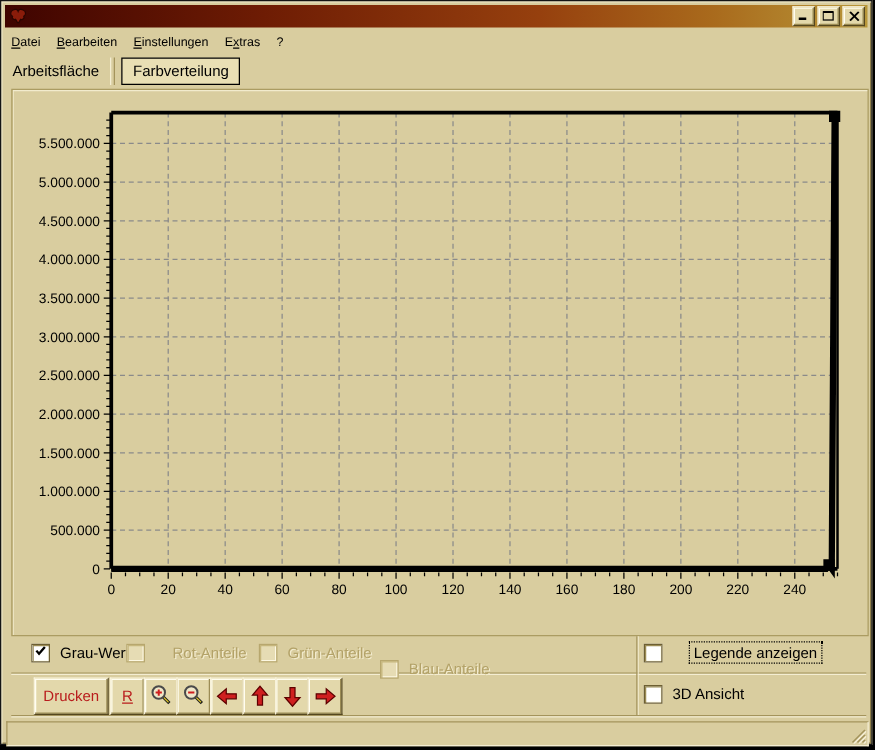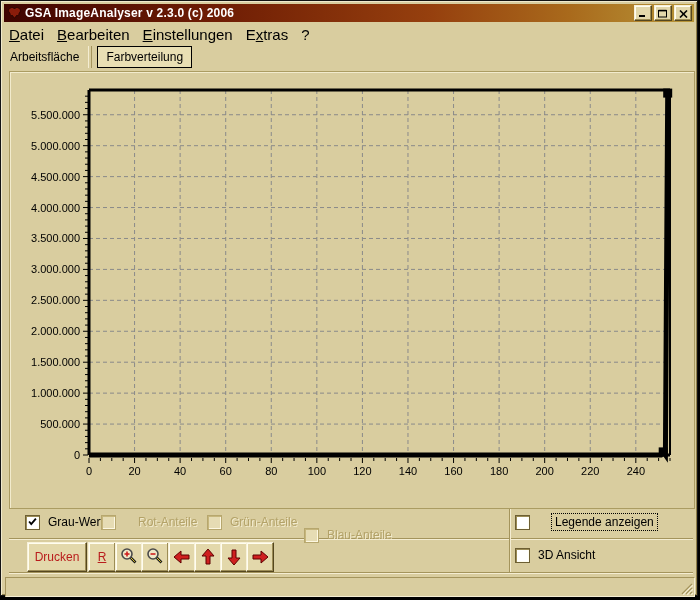--- a/index.html
+++ b/index.html
@@ -21,21 +21,21 @@
   .app-icon{width:15px;height:14px;margin:0 3px 0 1px;display:inline-flex;}
   .title-text{color:#fff;font-size:12px;font-weight:bold;white-space:nowrap;letter-spacing:0.2px;}
   .win-controls{margin-left:auto;display:flex;gap:2px;}
   .win-btn{
     width:16px;height:14px;background:#e3d8ab;display:inline-flex;align-items:center;justify-content:center;
     border:1px solid;border-color:#f7f1da #55471f #55471f #f7f1da;
     box-shadow:inset -1px -1px 0 #9c8c55, inset 1px 1px 0 #fffdf0;
   }
   
   .menubar{position:absolute;left:4px;top:24px;right:4px;height:18px;display:flex;align-items:center;}
-  .menu-item{font-size:15px;color:#000;padding:1px 4px;margin-right:5px;white-space:nowrap;}
+  .menu-item{font-size:10px;color:#000;padding:1px 4px;margin-right:5px;white-space:nowrap;}
   .menu-item u{text-decoration:underline;}
   
   .tabbar{position:absolute;left:2px;top:43px;height:25px;display:flex;align-items:center;}
   .tab{font-size:12px;color:#000;padding:3px 7px;white-space:nowrap;}
   .tab.active{border:1px solid #000;background:#e9dfb4;margin:4px 3px;padding:3px 8px;}
   .tab-sep{width:2px;height:22px;border-left:1px solid #f4edd2;border-right:1px solid #a4945c;margin:0 2px;}
   
   .chart-panel{
     position:absolute;left:8px;top:70px;width:684px;height:436px;
     border:1px solid #ab9c62;box-shadow:inset 1px 1px 0 #f2ebcd;
@@ -77,21 +77,20 @@
 <body>
 
 <div class="window">
 
   <div class="titlebar">
     <span class="app-icon">
       <svg width="15" height="14" viewBox="0 0 15 14">
         <path d="M3,7 C1,6 1,3 3.5,2 C5,1 7,1.5 7.5,3 C8,1.5 10,1 11.5,2 C14,3 14,6 12,7 C13,8.5 11,10 9.5,9.5 L8,12 L7,12 L5.5,9.5 C4,10 2,8.5 3,7 Z" fill="#8a1c0a" stroke="#2a0500" stroke-width="1"></path>
       </svg>
     </span>
-    <span class="title-text">GSA ImageAnalyser v 2.3.0 (c) 2006</span>
     <span class="win-controls" id="win-controls">
         <span class="win-btn">
           <span><svg width="10" height="9" viewBox="0 0 10 9">
               <rect x="1" y="6" width="6" height="2" fill="#000"></rect>
             </svg></span>
         </span>
         <span class="win-btn">
           <span><svg width="10" height="9" viewBox="0 0 10 9">
               <rect x="0.5" y="1.5" width="8" height="6.5" fill="none" stroke="#000" stroke-width="1"></rect>
               <rect x="0.5" y="0.8" width="8" height="1.6" fill="#000"></rect>

